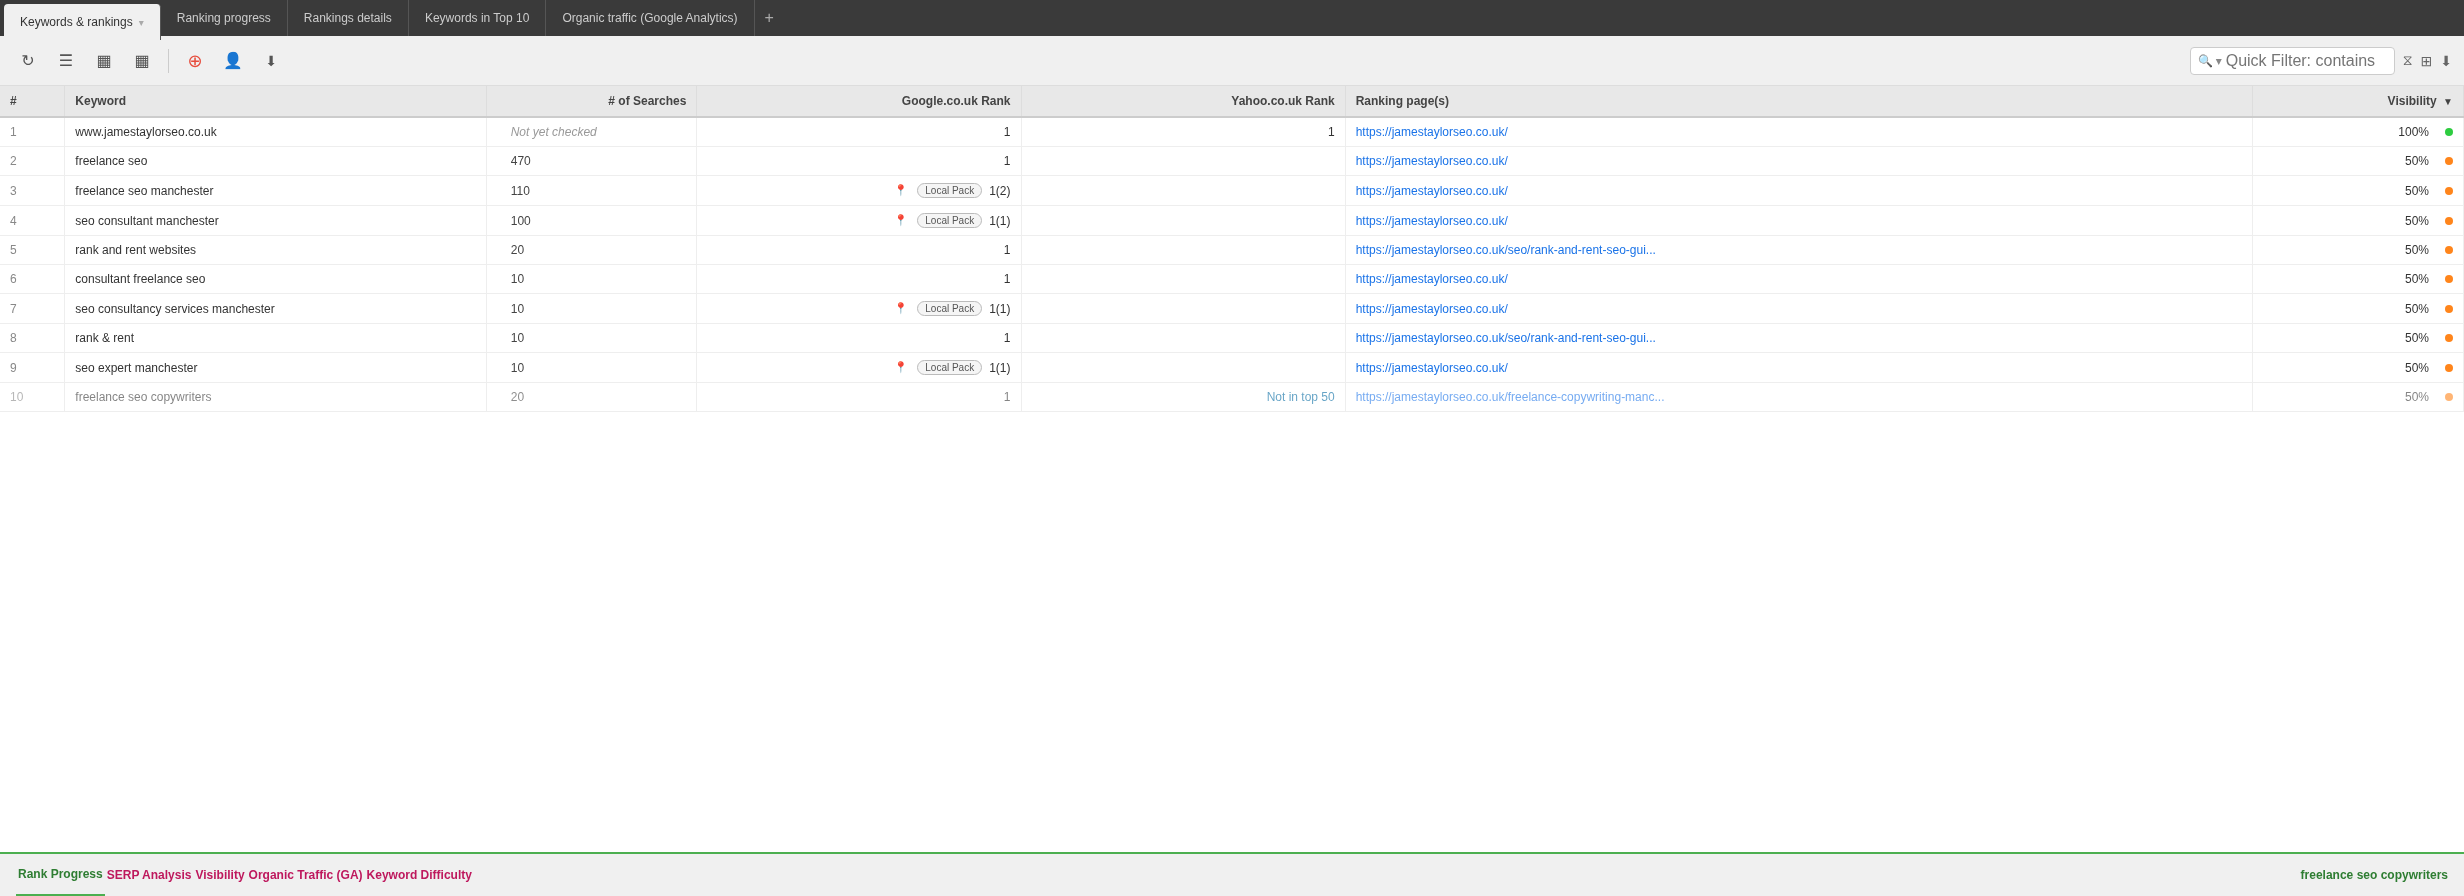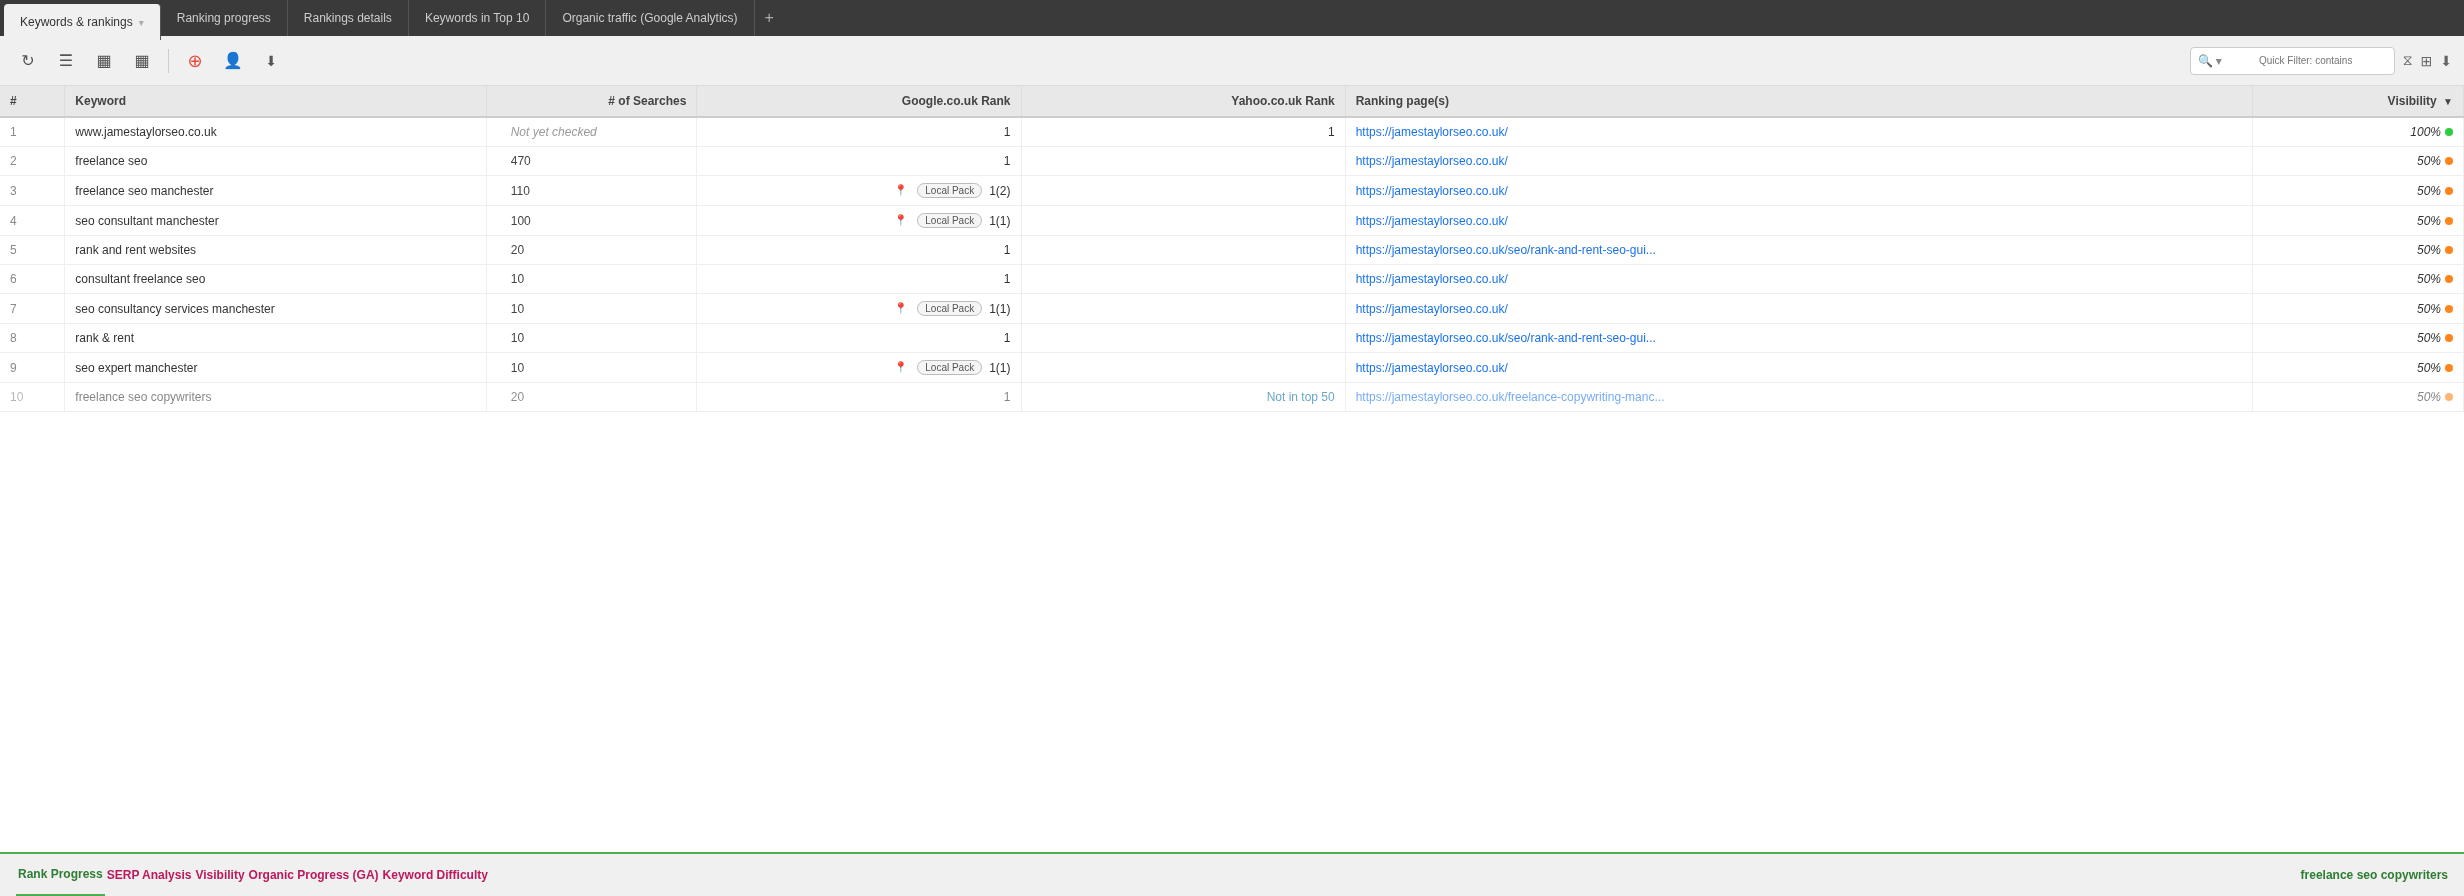--- a/index.html
+++ b/index.html
@@ -86,25 +86,24 @@
       border: 1px solid #ccc;
       border-radius: 4px;
       background: white;
       padding: 0 8px;
       height: 28px;
       gap: 4px;
     }
     .quick-filter input {
       border: none;
       outline: none;
-      font-size: 10px;
+      font-size: 16px;
       width: 160px;
       color: #666;
       background: transparent;
-      text-align: center;
     }
     .search-dropdown {
       display: flex;
       align-items: center;
       gap: 2px;
       color: #888;
       font-size: 12px;
       cursor: pointer;
     }
 
@@ -180,22 +179,21 @@
       display: flex;
       align-items: center;
       justify-content: flex-end;
       gap: 4px;
     }
 
     .visibility-cell {
       display: flex;
       align-items: center;
       justify-content: flex-end;
-      gap: 4px;
-      font-style: italic;
+      gap: 16px;
     }
     .dot-green { width: 8px; height: 8px; border-radius: 50%; background: #2ecc40; display: inline-block; }
     .dot-orange { width: 8px; height: 8px; border-radius: 50%; background: #ff851b; display: inline-block; }
 
     
     .bottom-bar {
       display: flex;
       align-items: center;
       background: #f0f0f0;
       border-top: 2px solid #4caf50;
@@ -508,19 +506,19 @@
   <div class="bottom-tab active">
     <span>Rank Progress</span>
   </div>
   <div class="bottom-tab">
     <span>SERP Analysis</span>
   </div>
   <div class="bottom-tab">
     <span>Visibility</span>
   </div>
   <div class="bottom-tab">
-    <span>Organic Progress (GA)</span>
+    <span>Organic Traffic (GA)</span>
   </div>
   <div class="bottom-tab">
     <span>Keyword Difficulty</span>
   </div>
   <div class="bottom-right">freelance seo copywriters</div>
 </div>
 
 </body></html>

